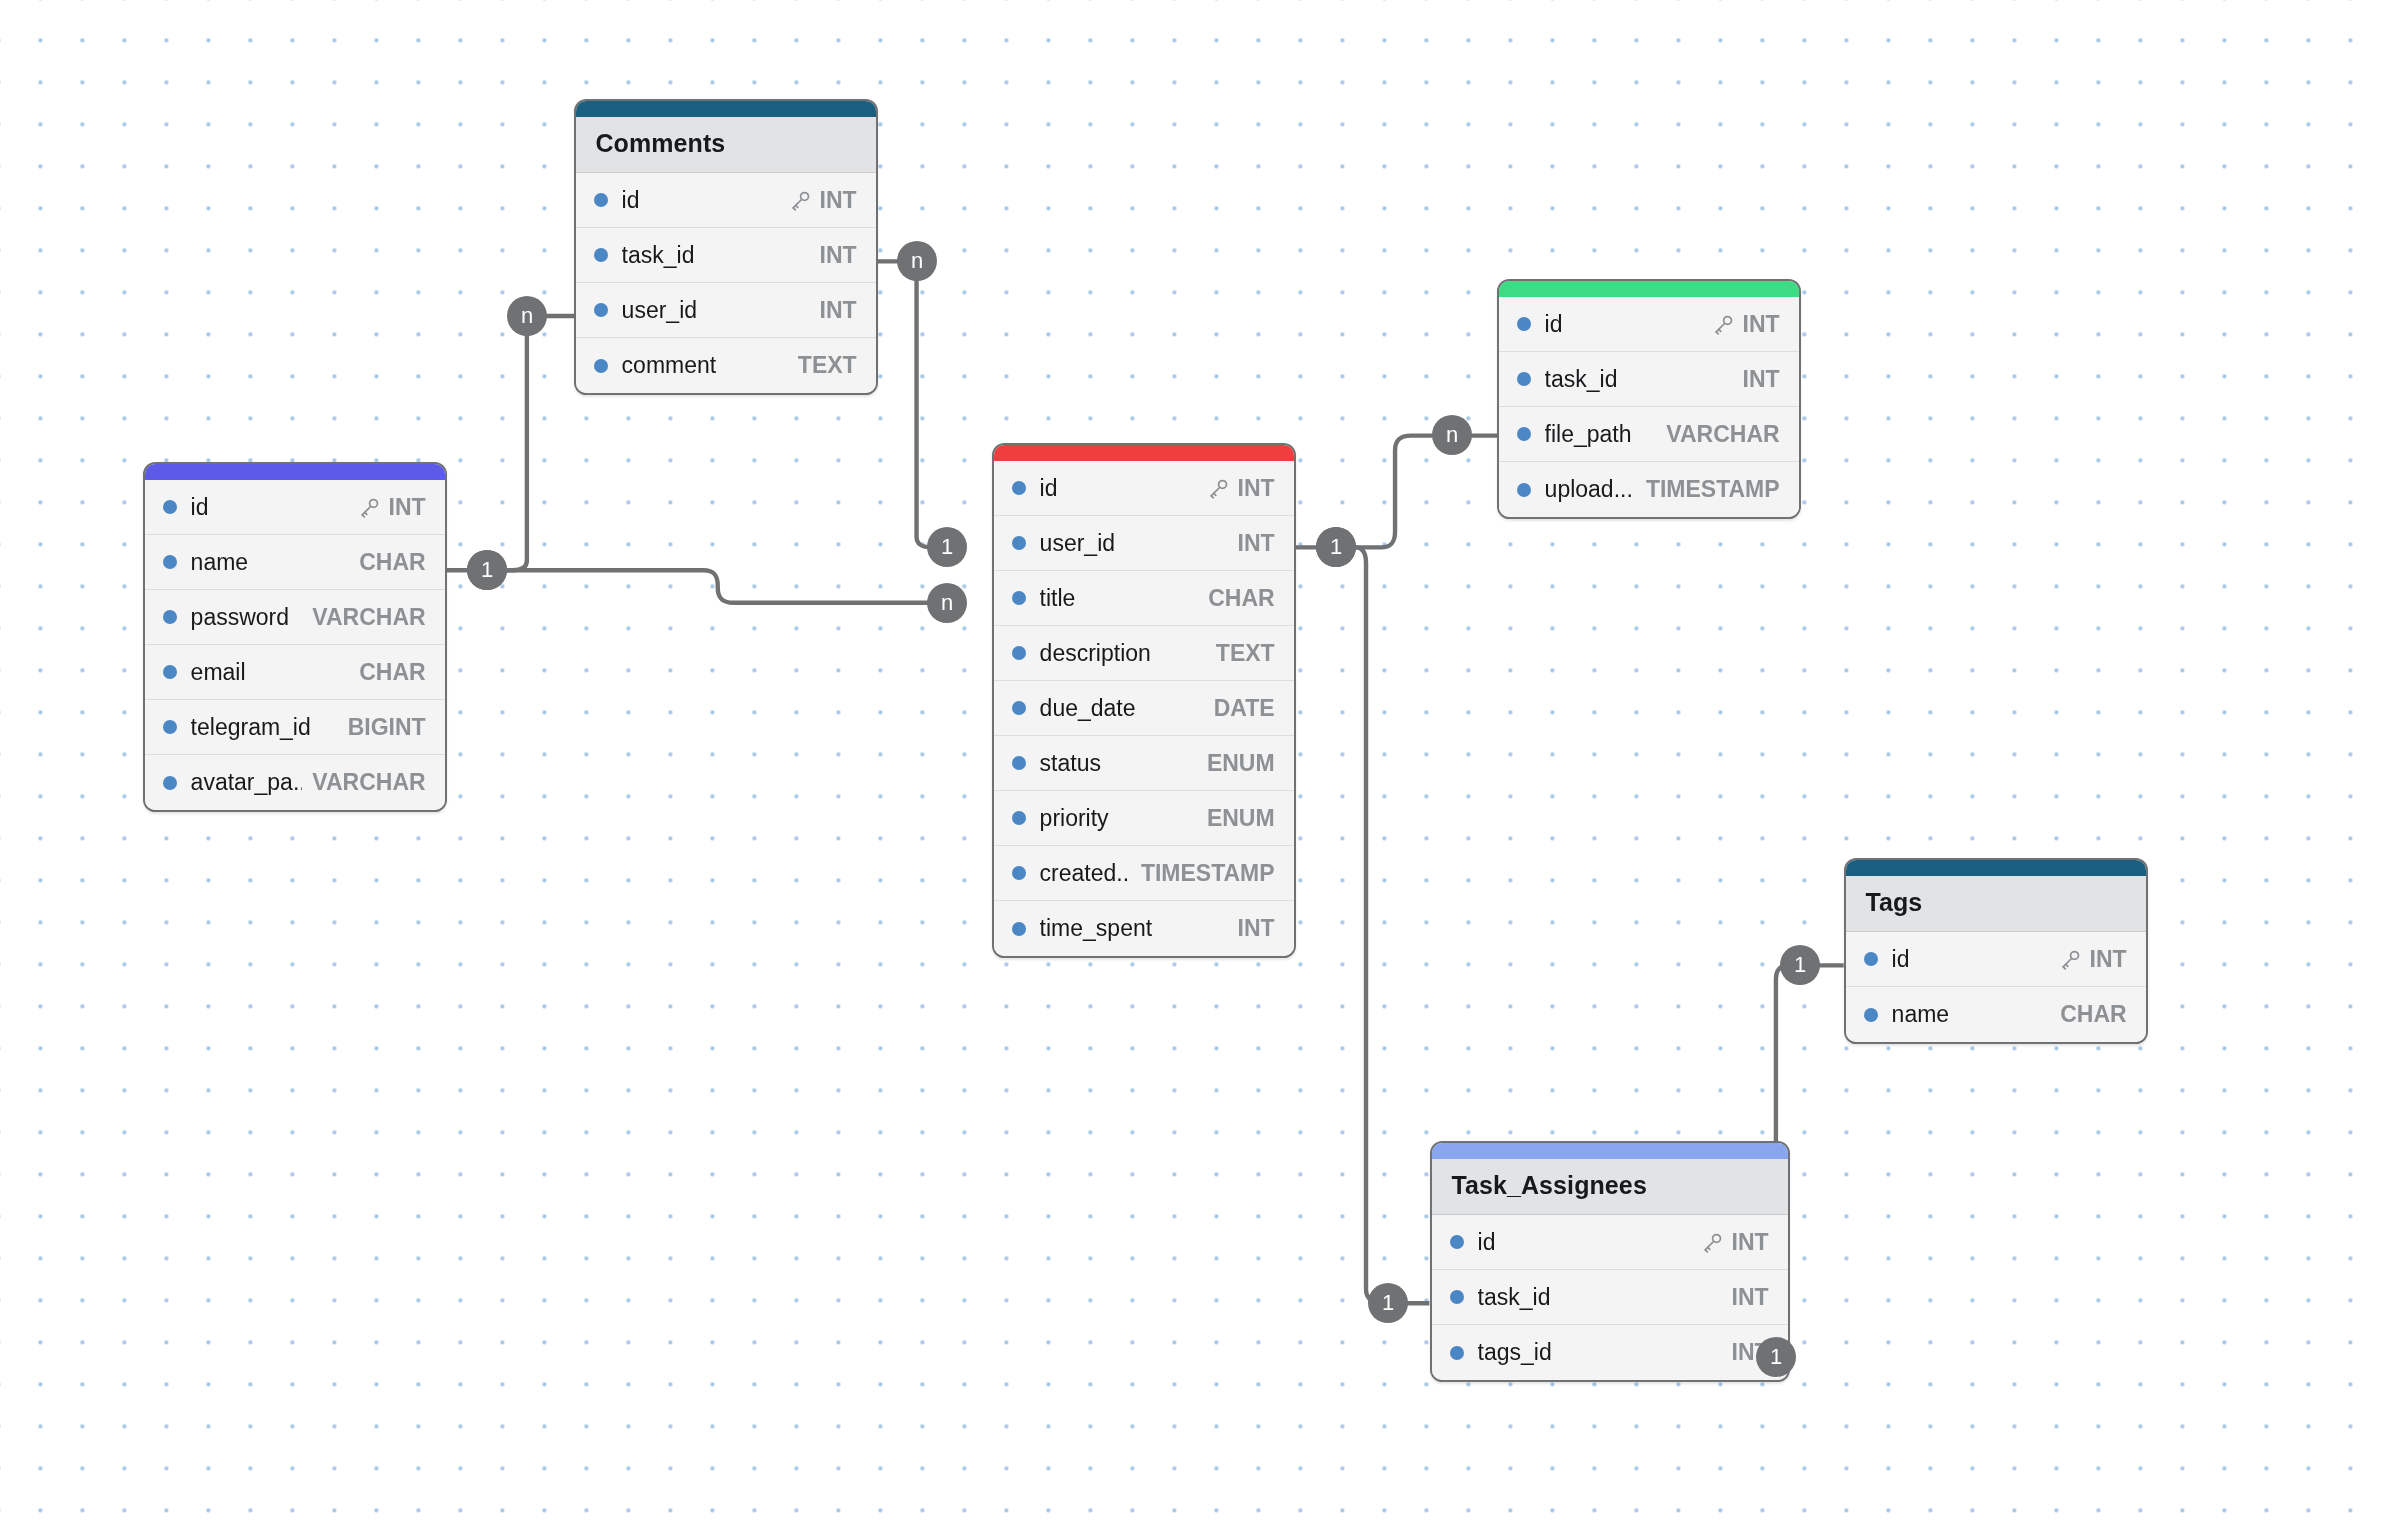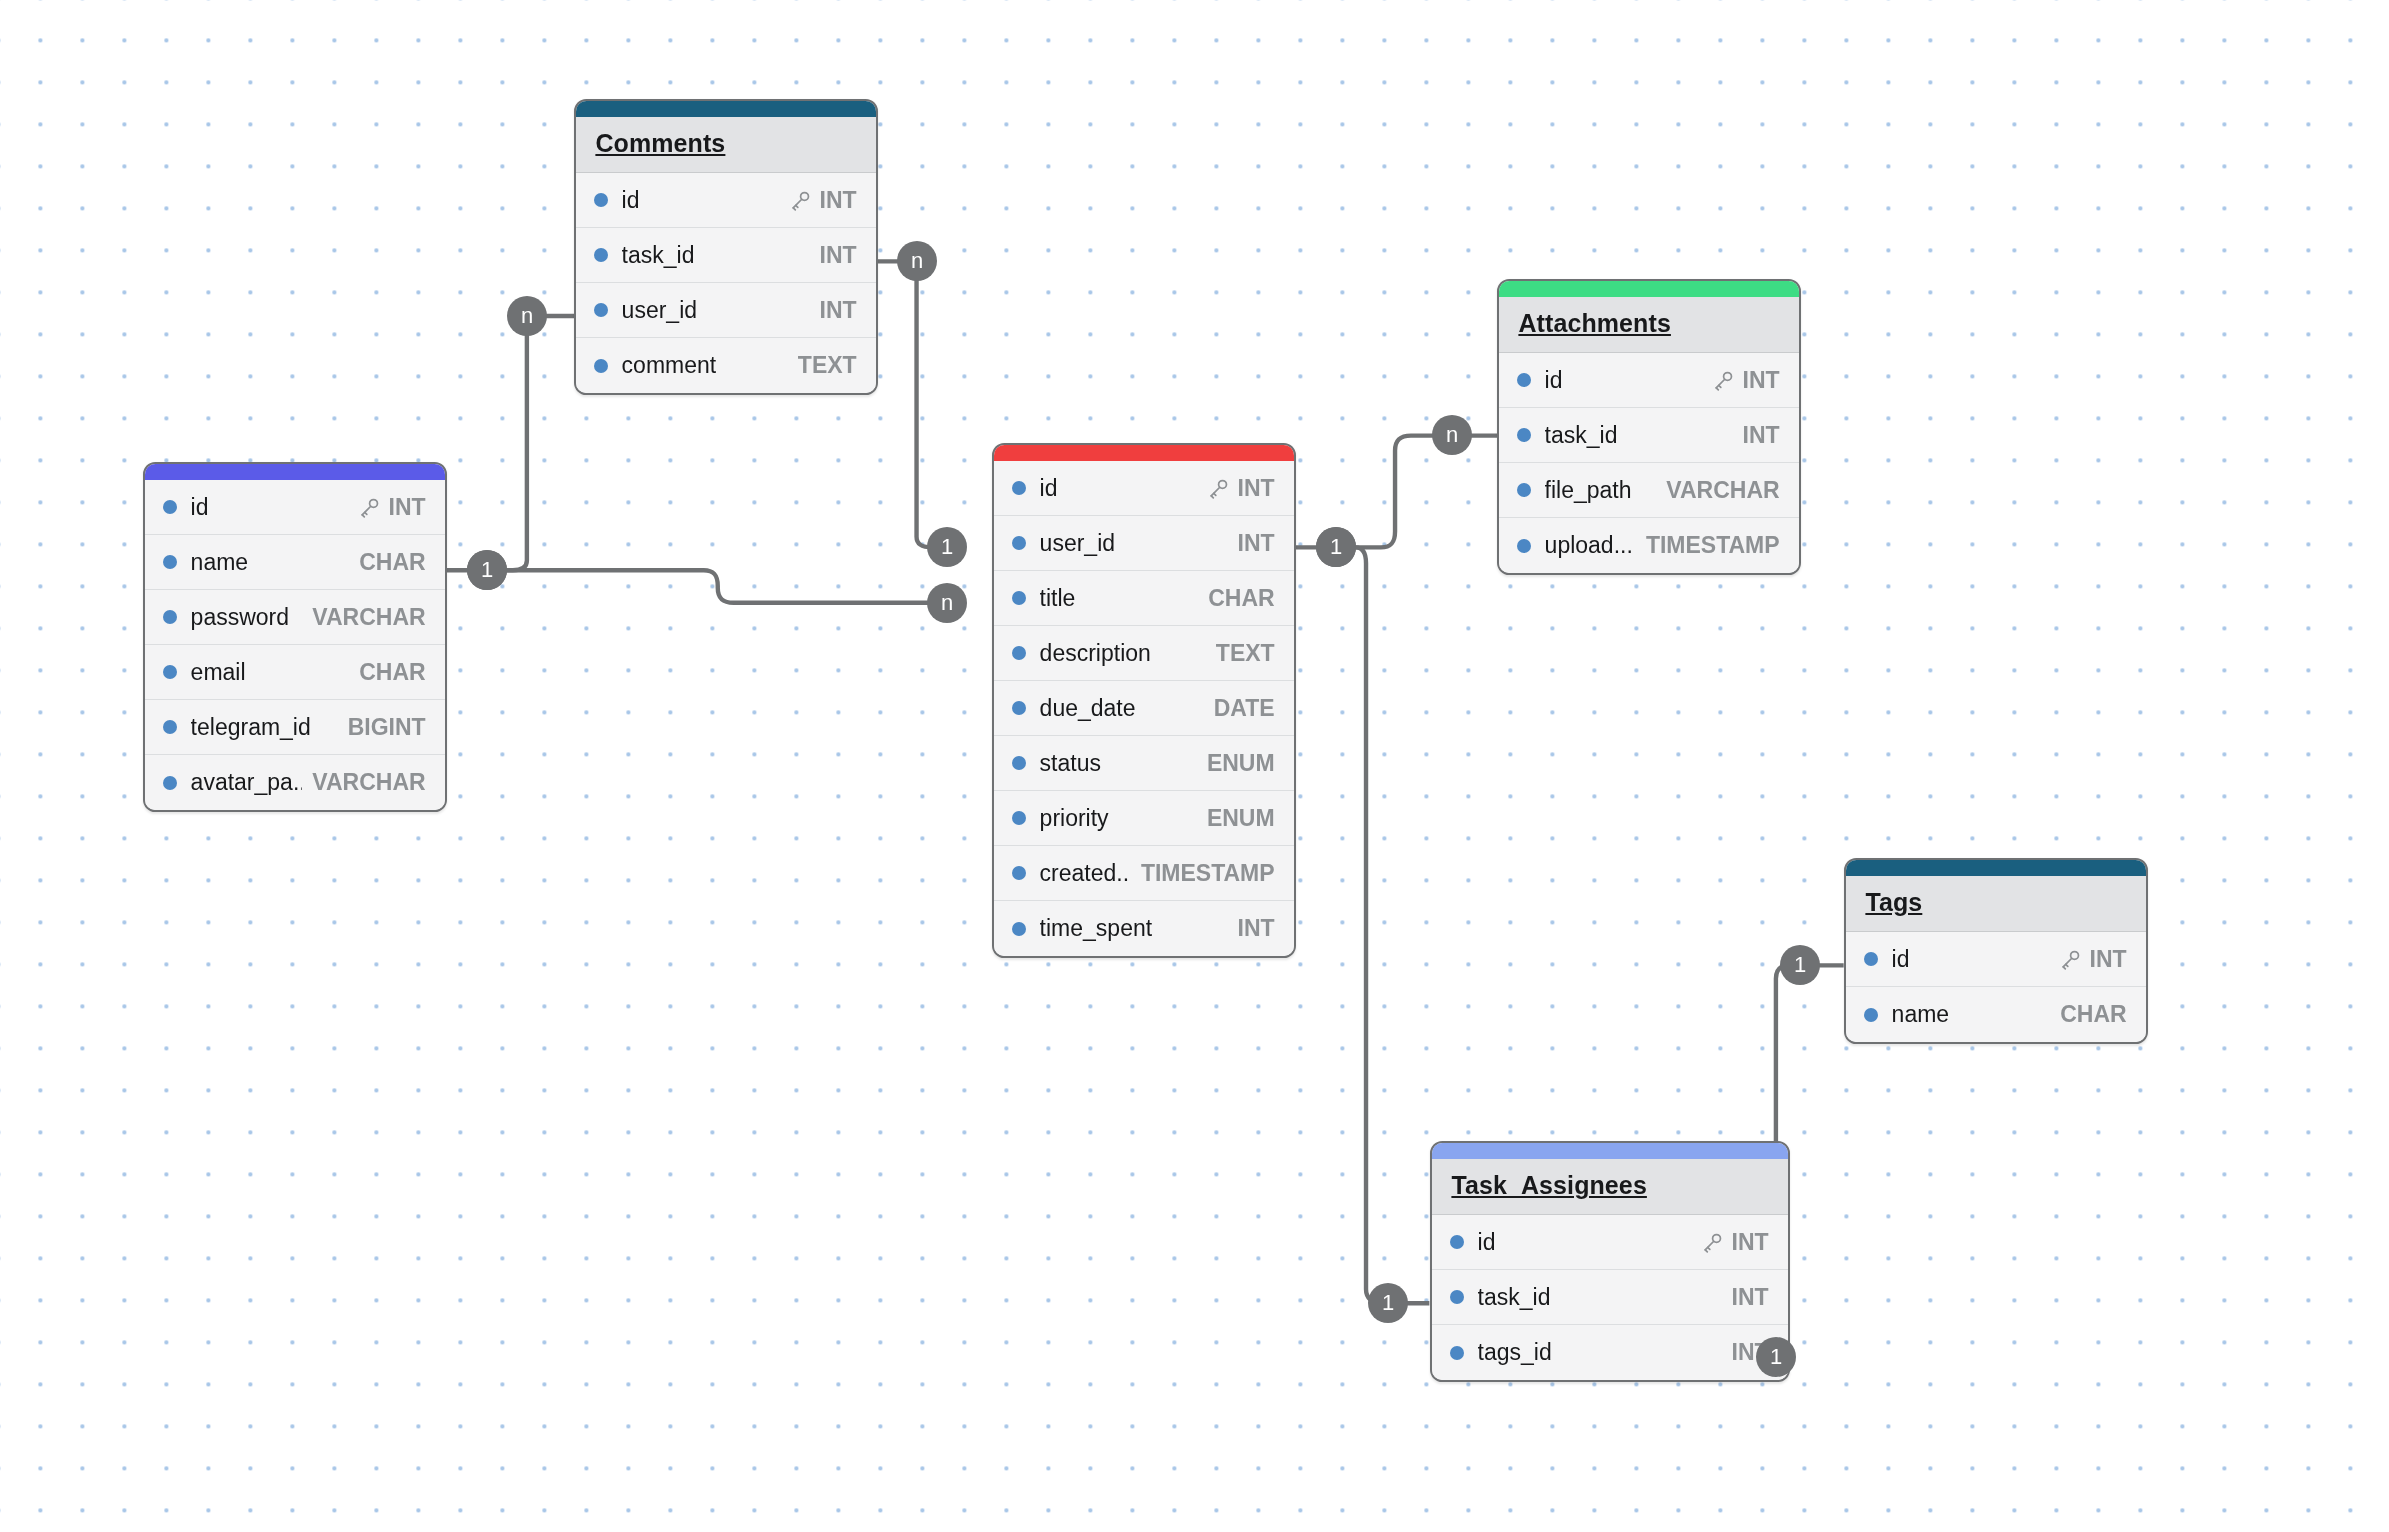--- a/index.html
+++ b/index.html
@@ -70,21 +70,20 @@
     width: 100%;
   }
   .entity-title {
     background: #e2e3e5;
     color: #18191b;
     font-size: 25px;
     font-weight: bold;
     padding: 12.3px 19.4px 14px 19.4px;
     letter-spacing: 0.1px;
     border-bottom: 1.8px solid #c9cbcd;
-    text-decoration: underline;
   }
   .field-row {
     display: flex;
     align-items: center;
     height: 55px;
     padding: 0 19.4px 0 17.6px;
     box-sizing: border-box;
     border-bottom: 1.8px solid #dcdee0;
     background: #f4f4f5;
   }
@@ -315,21 +314,20 @@
         <div class="field-row">
           <span class="field-dot" style="background: rgb(75, 135, 196);"></span>
           <span class="field-name">time_spent</span>
           <span class="field-right">
             <span class="field-type" style="color: rgb(142, 145, 148);">INT</span>
           </span>
         </div>
       </div>
       <div class="entity" style="left: 1497px; top: 279px; width: 304px;">
         <div class="accent-bar" style="background: rgb(61, 220, 132);"></div>
-        <div class="entity-title" style="background: rgb(226, 227, 229);">Attachments</div>
         <div class="field-row">
           <span class="field-dot" style="background: rgb(75, 135, 196);"></span>
           <span class="field-name">id</span>
           <span class="field-right">
             <svg class="key-icon" viewBox="0 0 24 24">
               <g fill="none" stroke="#8e9194" stroke-width="1.8" stroke-linecap="round" stroke-linejoin="round">
                 <circle cx="16.2" cy="7.8" r="4.1"></circle>
                 <path d="M13.3 10.7 L4.4 19.6"></path>
                 <path d="M7.0 17.0 L9.2 19.2"></path>
                 <path d="M4.4 19.6 L6.6 21.8"></path>

